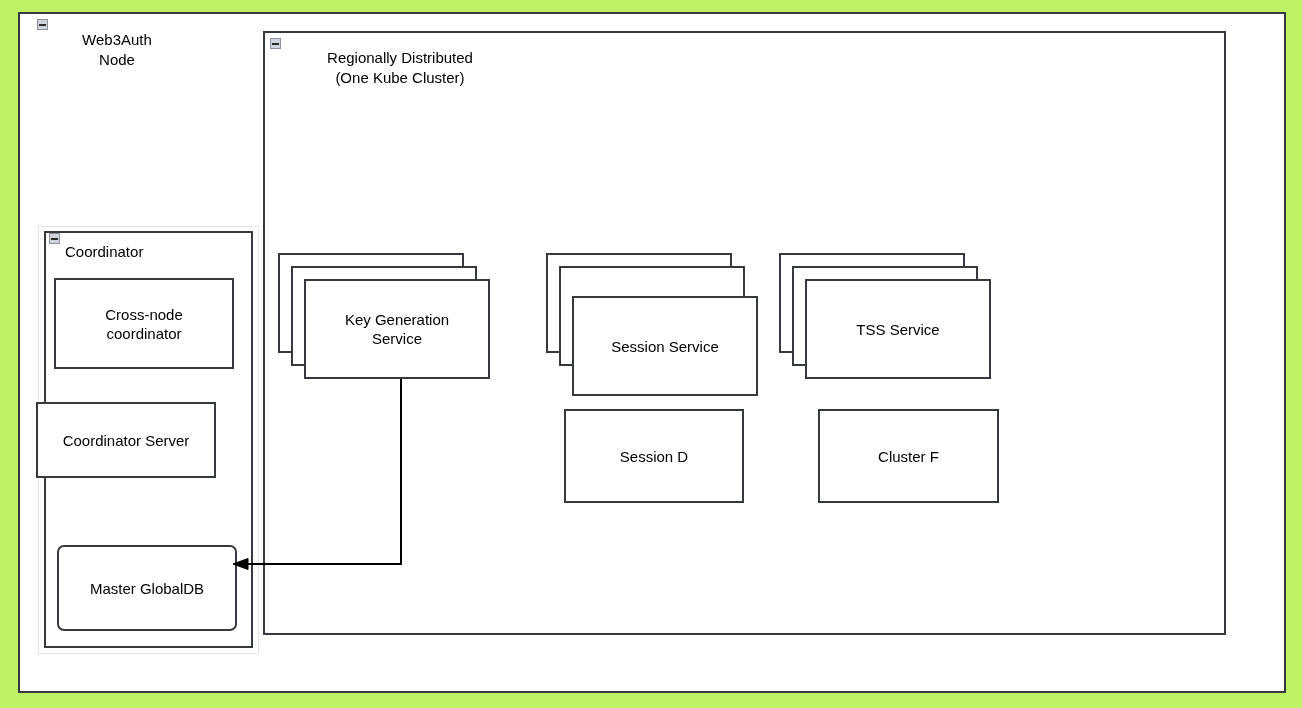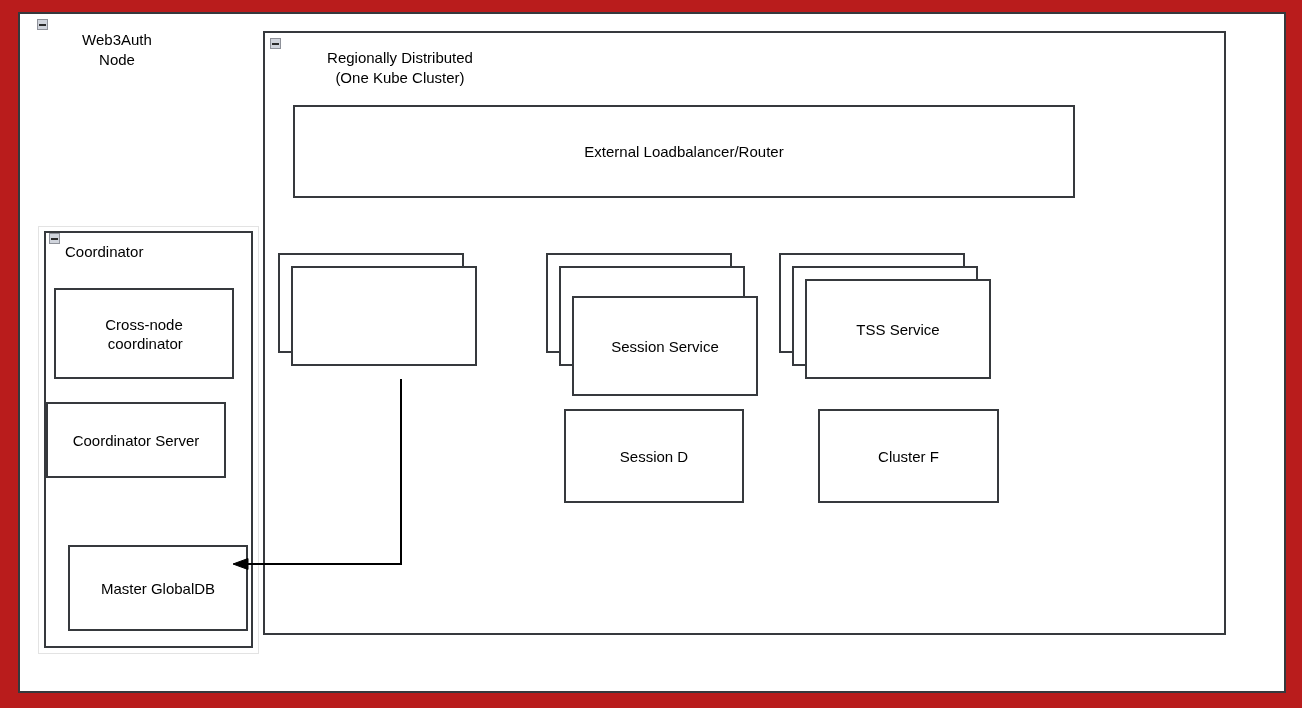--- a/index.html
+++ b/index.html
@@ -5,21 +5,21 @@
 <style>
   html, body {
     margin: 0;
     padding: 0;
     background: #ffffff;
   }
   #canvas {
     position: relative;
     width: 1302px;
     height: 708px;
-    background: #b91c1c;
+    background: #bef264;
     font-family: "Liberation Sans", "DejaVu Sans", sans-serif;
     overflow: hidden;
   }
   .node-box {
     position: absolute;
     background: #ffffff;
     border: 2px solid #36393d;
     box-sizing: border-box;
     display: flex;
     align-items: center;
@@ -152,27 +152,28 @@
   <div class="container-title" style="left:52px; top:30px; width:130px;">Web3Auth
 Node</div>
 
   <div id="region-pool"></div>
 
   <div class="collapse-icon" style="left:270px; top:38px;"></div>
 
   <div class="container-title" style="left:285px; top:48px; width:230px; text-align:center;">Regionally Distributed
 (One Kube Cluster)</div>
 
-  <div class="node-box" style="left:293px; top:105px; width:782px; height:93px;">
-    <span class="label">External Loadbalancer/Router</span>
-  </div>
 
   <div class="stack" style="left:278px; top:253px; width:212px; height:126px;">
     <div class="layer l1" style="width:186px; height:100px;"></div>
     <div class="layer l2" style="width:186px; height:100px;"></div>
+    <div class="layer l3" style="width:186px; height:100px;">
+      <span class="label">Key Generation
+Service</span>
+    </div>
   </div>
 
   <div class="stack" style="left:546px; top:253px; width:212px; height:126px;">
     <div class="layer l1" style="width:186px; height:100px;"></div>
     <div class="layer l2" style="width:186px; height:100px;"></div>
     <div class="layer l3" style="width:186px; height:100px;margin-top:17px;">
       <span class="label">Session Service</span>
     </div>
   </div>
 
@@ -193,30 +194,30 @@
   </div>
 
   <div id="coordinator-pool">
     <div id="coordinator-pool-inner"></div>
   </div>
 
   <div class="collapse-icon" style="left:49px; top:233px;"></div>
 
   <div class="container-title" style="left:65px; top:242px; width:120px; text-align:left;">Coordinator</div>
 
-  <div class="node-box" style="left:54px; top:288px; width:180px; height:91px;text-align:right;">
+  <div class="node-box" style="left:54px; top:278px; width:180px; height:91px;">
     <span class="label">Cross-node
 coordinator</span>
   </div>
 
-  <div class="node-box" style="left:46px; top:402px; width:180px; height:76px;">
+  <div class="node-box" style="left:36px; top:402px; width:180px; height:76px;">
     <span class="label">Coordinator Server</span>
   </div>
 
-  <div class="node-box" style="left:68px; top:545px; width:180px; height:86px;">
+  <div class="node-box" style="left:57px; top:545px; width:180px; height:86px;border-radius:7px;">
     <span class="label">Master GlobalDB</span>
   </div>
 
   <svg id="connector-svg" viewBox="0 0 1302 708" xmlns="http://www.w3.org/2000/svg">
     <g>
       <path d="M 401 379 L 401 564 L 240 564" fill="none" stroke="#000000" stroke-width="2"></path>
       <path d="M 233 564 L 248 558.5 L 248 569.5 Z" fill="#000000" stroke="#000000" stroke-width="1"></path>
     </g>
   </svg>
 

